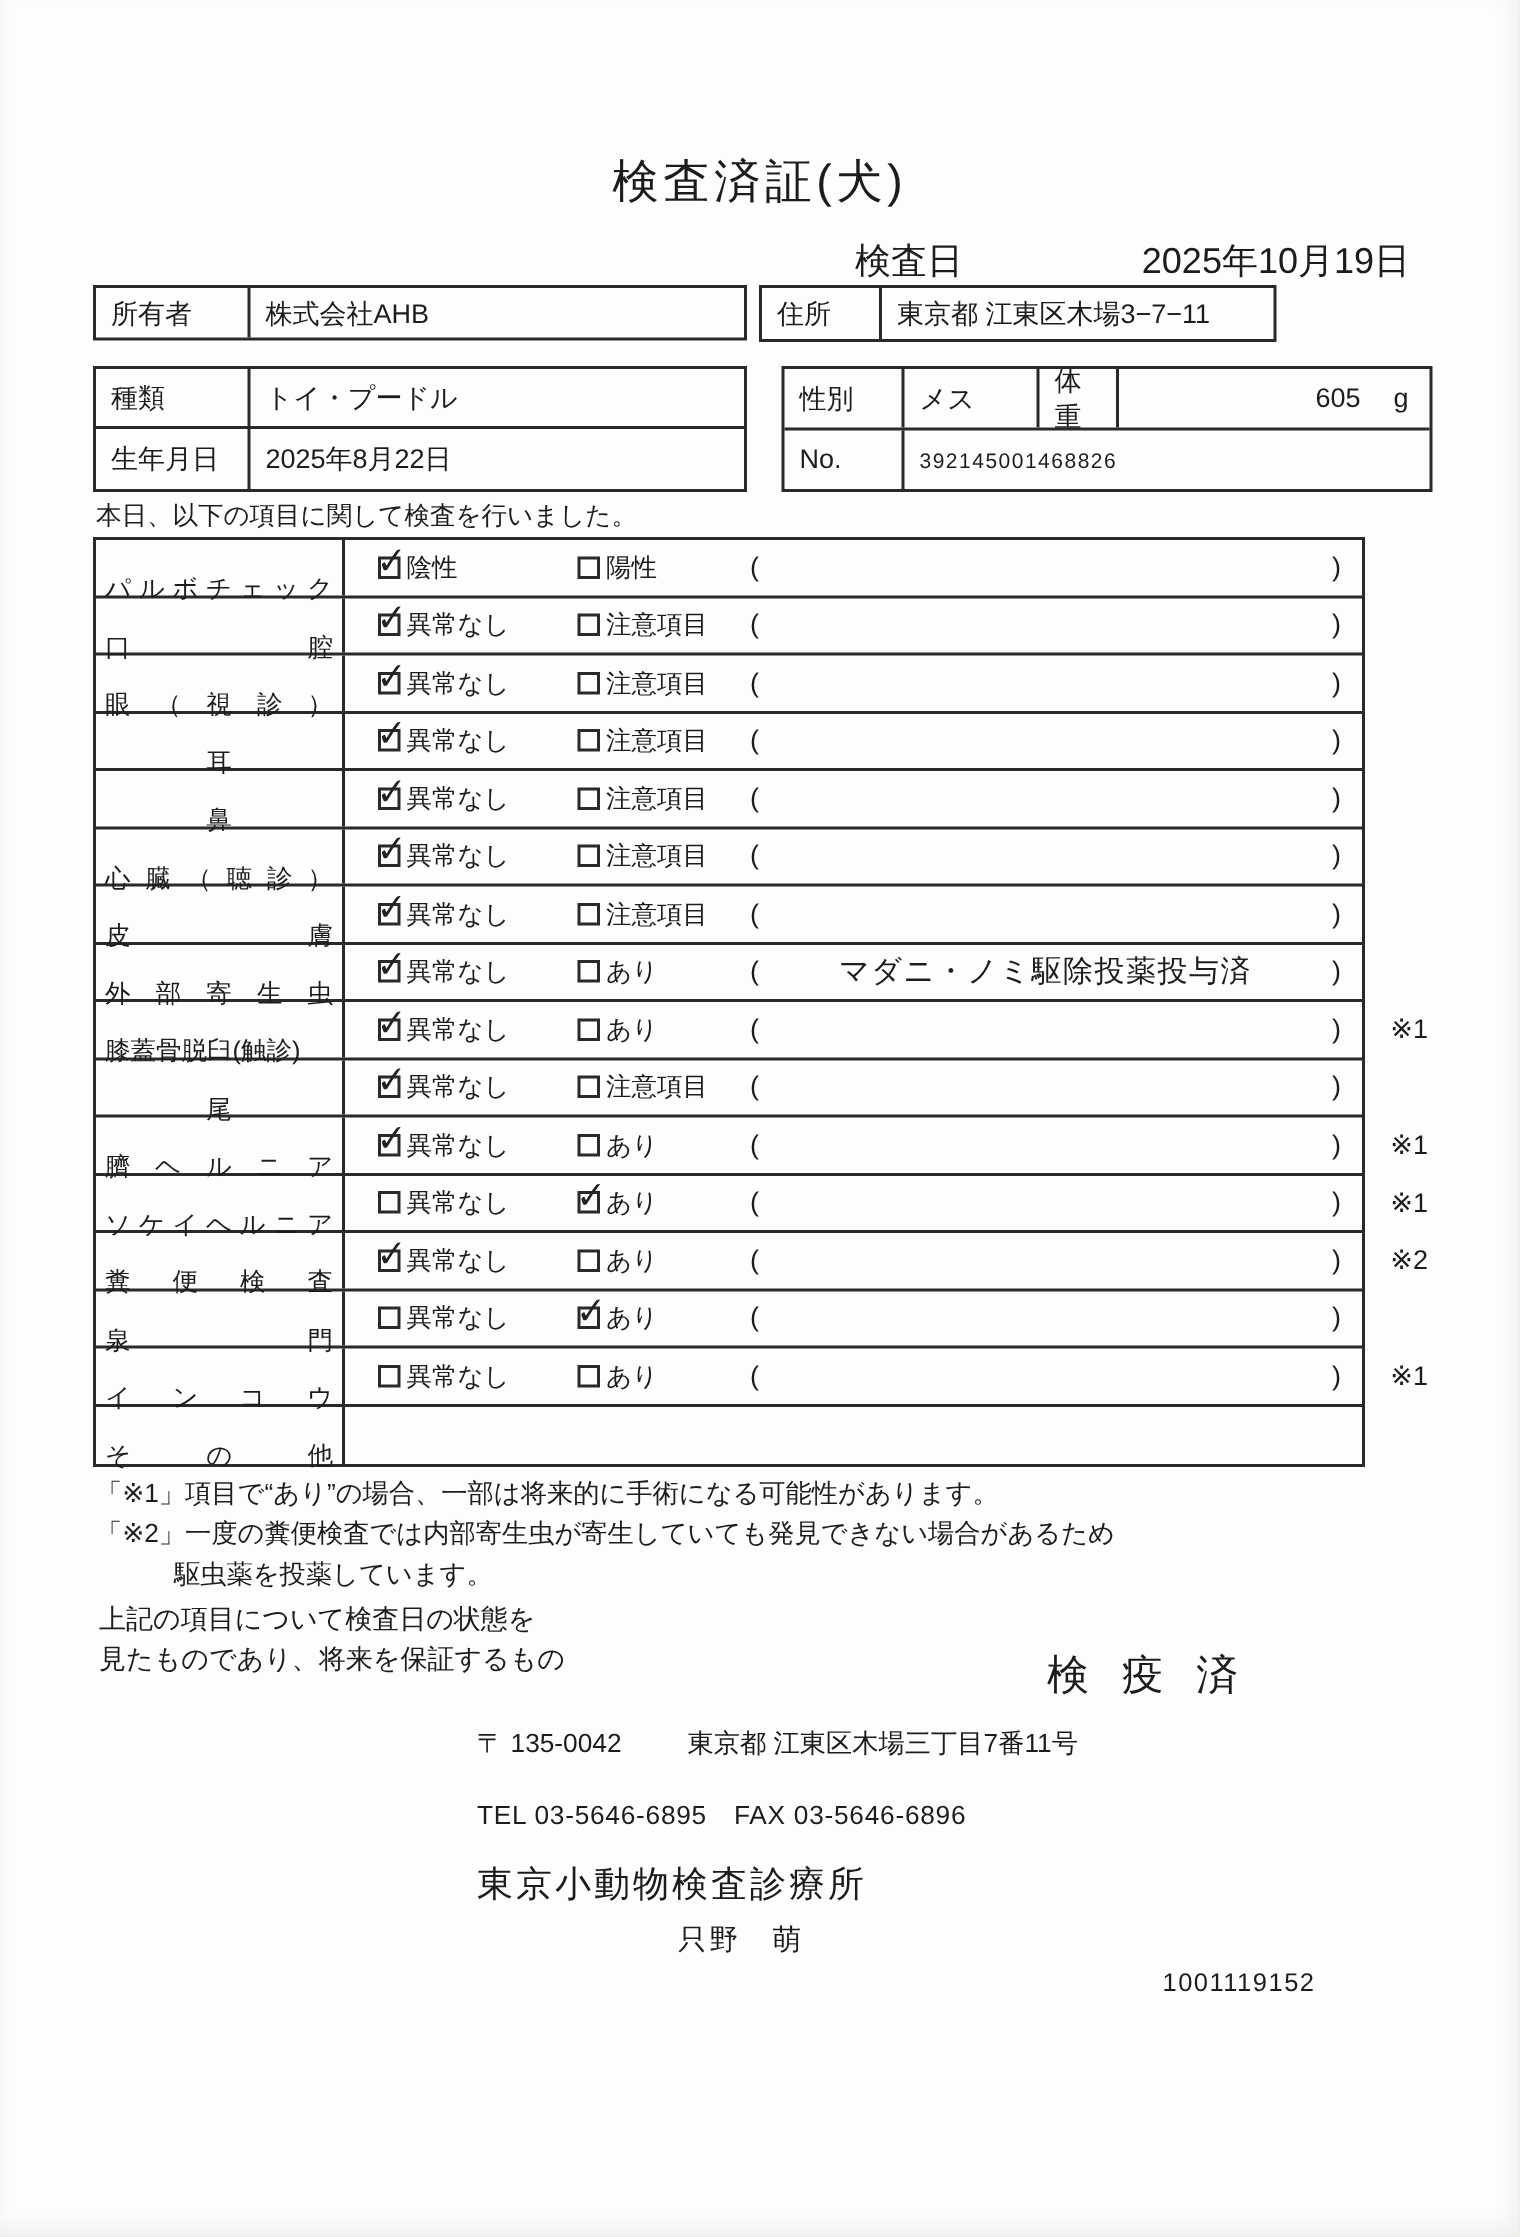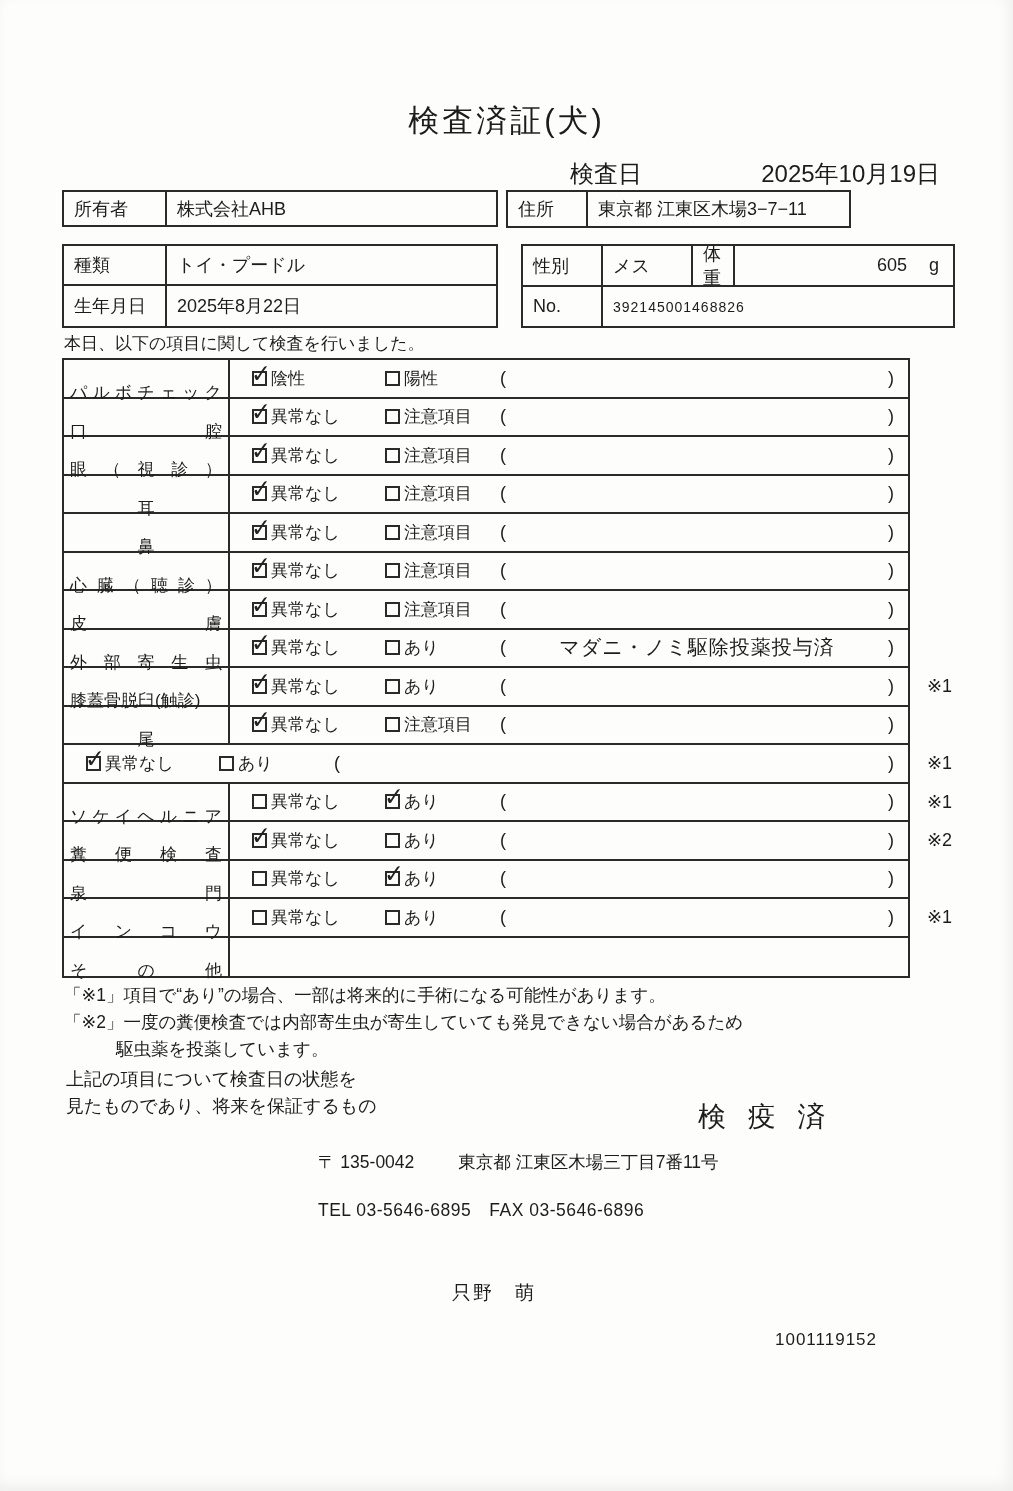--- a/index.html
+++ b/index.html
@@ -24,21 +24,21 @@
   .cell.br{border-right:2px solid #2a2a2a;}
   .owner-box{left:62px;top:190px;width:436px;height:37px;}
   .addr-box{left:506px;top:190px;width:345px;height:38px;}
   .pet-left{left:62px;top:244px;width:436px;height:84px;flex-direction:column;}
   .pet-right{left:506px;top:244px;width:434px;height:84px;flex-direction:column;margin-left:15px;}
   .prow{display:flex;height:41px;box-sizing:border-box;}
   .prow.bb{border-bottom:2px solid #2a2a2a;}
   .w103{width:103px;}
   .w80{width:80px;}
   .w90{width:90px;}
-  .w64{width:42px;}
+  .w64{width:53px;}
   .grow{flex:1;}
   .weight-cell{flex:1;justify-content:flex-end;gap:22px;padding-right:14px;}
   .num{letter-spacing:1px;font-size:14px;}
   
   .intro{position:absolute;left:64px;top:332px;font-size:17px;}
   
   .itable{position:absolute;left:62px;top:358px;width:848px;border:2px solid #2a2a2a;box-sizing:border-box;background:#fdfdfb;}
   .irow{position:relative;display:flex;height:38.5px;box-sizing:border-box;border-bottom:2px solid #2a2a2a;}
   .irow:last-child{border-bottom:none;}
   .ilabel{width:166px;border-right:2px solid #2a2a2a;box-sizing:border-box;
@@ -63,21 +63,21 @@
   .fns .indent{padding-left:52px;}
   
   .disc{position:absolute;left:66px;top:1066px;font-size:18px;line-height:27px;}
   
   .stamp{position:absolute;left:698px;top:1098px;font-size:28px;letter-spacing:7px;font-weight:500;}
   
   .postal{position:absolute;left:318px;top:1150px;font-size:17.5px;display:flex;gap:44px;}
   .tel{position:absolute;left:318px;top:1198px;font-size:17.5px;letter-spacing:0.5px;}
   .clinic{position:absolute;left:318px;top:1240px;font-size:24px;letter-spacing:2px;}
   .examiner{position:absolute;left:452px;top:1280px;font-size:19px;letter-spacing:2px;}
-  .serial{position:absolute;left:775px;top:1312px;font-size:17px;letter-spacing:1px;margin-top:18px;}
+  .serial{position:absolute;left:775px;top:1312px;font-size:17px;letter-spacing:1px;}
 </style>
 </head>
 <body>
 
 <div class="page">
 
   <div class="title">検査済証(犬)</div>
 
   <div class="insp-date">
     <span>検査日</span>
@@ -299,20 +299,21 @@
             <span>注意項目</span>
           </span>
           <span class="iparen">
             <span>(</span>
             <span class="ptext"></span>
             <span>)</span>
           </span>
         </div>
       </div>
       <div class="irow">
+        <div class="ilabel justify">臍ヘルニア</div>
         <div class="iopts">
           <span class="opt o1">
             <span class="cb checked"></span>
             <span>異常なし</span>
           </span>
           <span class="opt o2">
             <span class="cb"></span>
             <span>あり</span>
           </span>
           <span class="iparen">
@@ -417,18 +418,19 @@
 
   <div class="stamp">検 疫 済</div>
 
   <div class="postal">
     <span>〒 135-0042</span>
     <span>東京都 江東区木場三丁目7番11号</span>
   </div>
 
   <div class="tel">TEL 03-5646-6895　FAX 03-5646-6896</div>
 
+  <div class="clinic">東京小動物検査診療所</div>
 
   <div class="examiner">只野　萌</div>
 
   <div class="serial">1001119152</div>
 
 </div>
 
 </body></html>

